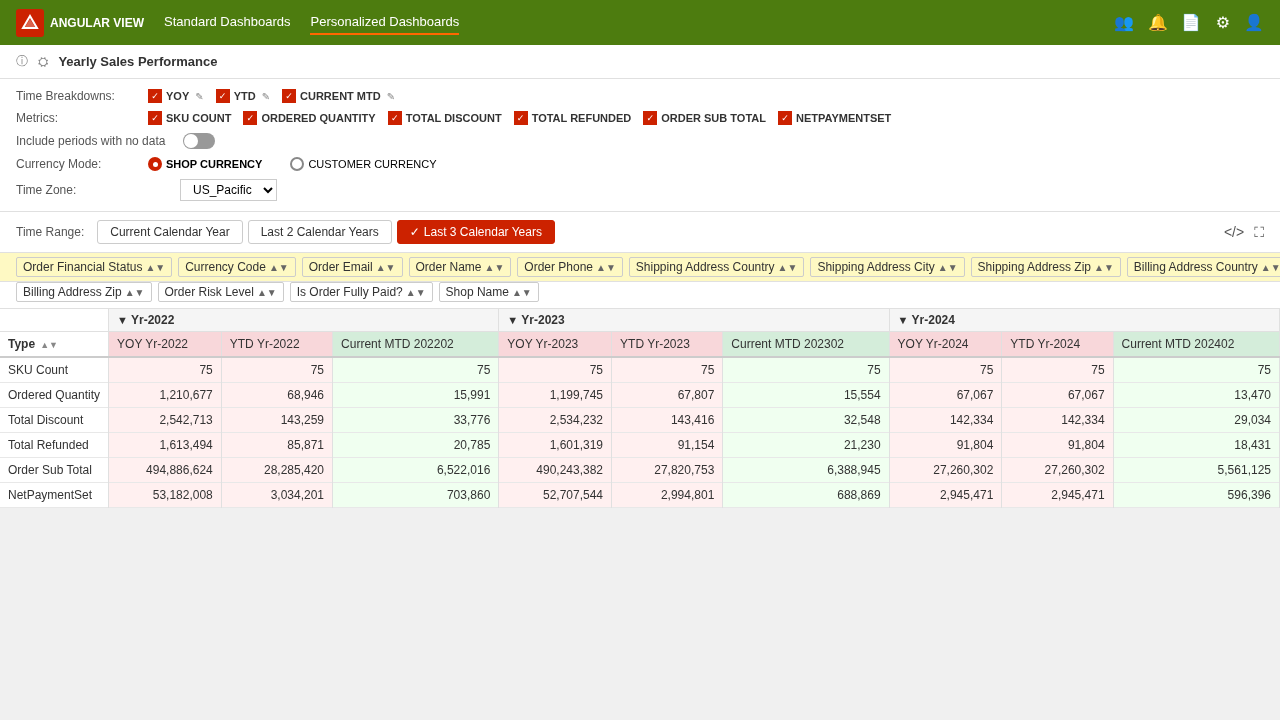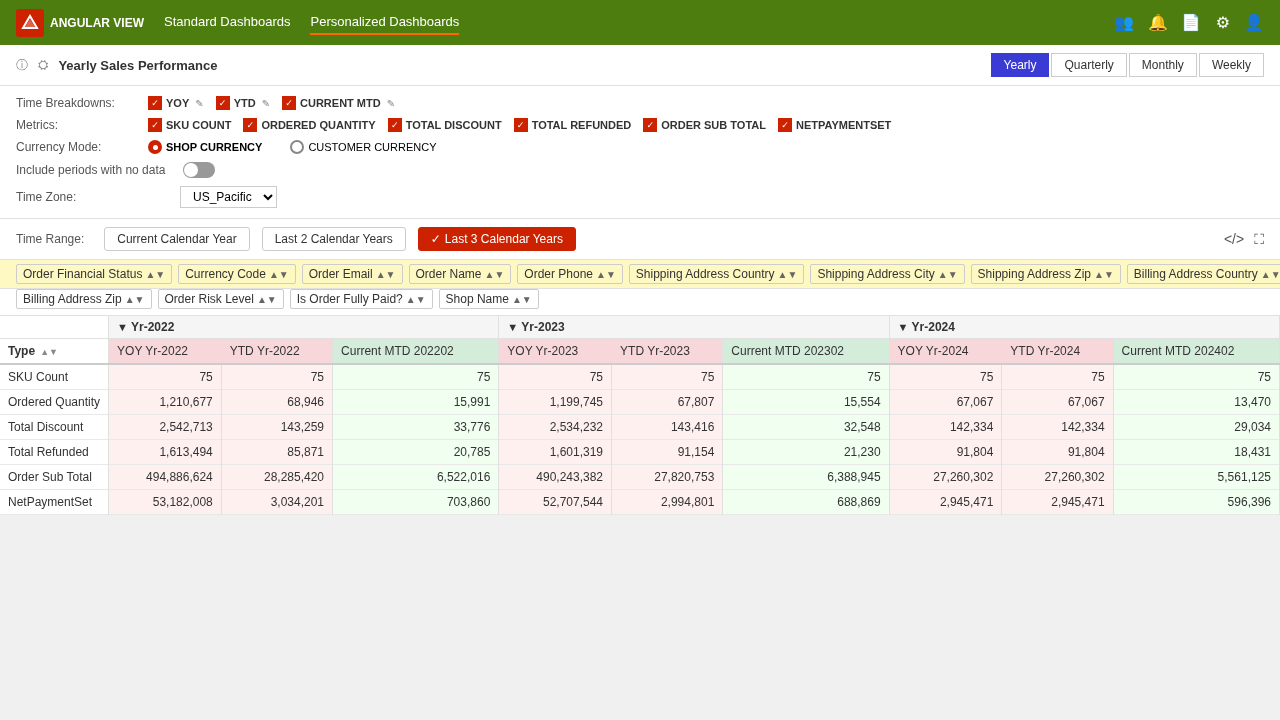--- a/index.html
+++ b/index.html
@@ -186,21 +186,21 @@
       background: white;
       margin-left: 32px;
     }
 
     
     .time-range-bar {
       background: white;
       padding: 8px 16px;
       display: flex;
       align-items: center;
-      gap: 12px;
+      gap: 5px;
       border-bottom: 1px solid #e0e0e0;
     }
     .time-range-label {
       font-size: 12px;
       color: #555;
       margin-right: 8px;
     }
     .range-btn {
       padding: 4px 12px;
       border: 1px solid #ccc;
@@ -343,26 +343,20 @@
     <span class="nav-icon-btn">📄</span>
     <span class="nav-icon-btn">⚙</span>
     <span class="nav-icon-btn">👤</span>
   </div>
 </div>
 
 <div class="page-header">
   <span style="color:#888;cursor:pointer;">ⓘ</span>
   <span style="color:#888;cursor:pointer;font-size:13px;">⛭</span>
   <span class="page-title">Yearly Sales Performance</span>
-  <div class="period-tabs">
-    <button class="period-tab active">Yearly</button>
-    <button class="period-tab">Quarterly</button>
-    <button class="period-tab">Monthly</button>
-    <button class="period-tab">Weekly</button>
-  </div>
 </div>
 
 <div class="filter-panel">
 
   <div class="filter-row">
     <span class="filter-label">Time Breakdowns:</span>
     <div class="checkbox-item">
       <div class="cb-box">✓</div>
       <span class="cb-label">YOY</span>
       <span class="edit-icon">✎</span>
@@ -398,37 +392,37 @@
       <span class="cb-label">TOTAL REFUNDED</span>
     </div>
     <div class="checkbox-item">
       <div class="cb-box">✓</div>
       <span class="cb-label">ORDER SUB TOTAL</span>
     </div>
     <div class="checkbox-item">
       <div class="cb-box">✓</div>
       <span class="cb-label">NETPAYMENTSET</span>
     </div>
+  </div>
+
+  <div class="filter-row">
+    <span class="filter-label" style="min-width:auto;margin-right:6px;">Include periods with no data</span>
+    <div class="toggle-switch"></div>
   </div>
 
   <div class="filter-row">
     <span class="filter-label">Currency Mode:</span>
     <div class="radio-item">
       <div class="radio-filled"></div>
       <span style="font-weight:bold;font-size:11px;">SHOP CURRENCY</span>
     </div>
     <div class="radio-item" style="margin-left:16px;">
       <div class="radio-empty"></div>
       <span style="font-size:11px;">CUSTOMER CURRENCY</span>
     </div>
-  </div>
-
-  <div class="filter-row">
-    <span class="filter-label" style="min-width:auto;margin-right:6px;">Include periods with no data</span>
-    <div class="toggle-switch"></div>
   </div>
 
   <div class="filter-row">
     <span class="filter-label">Time Zone:</span>
     <select class="tz-select">
       <option>US_Pacific</option>
     </select>
   </div>
 </div>
 

